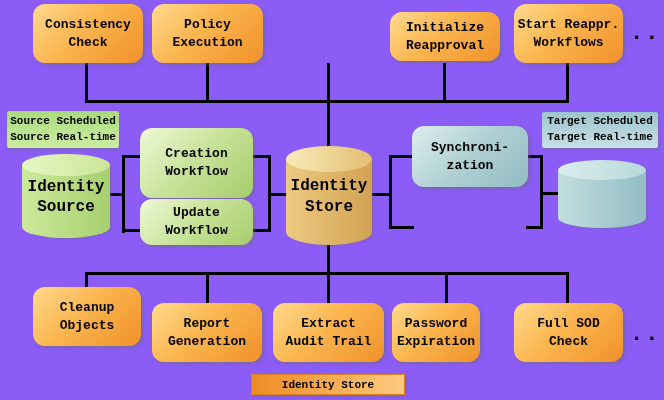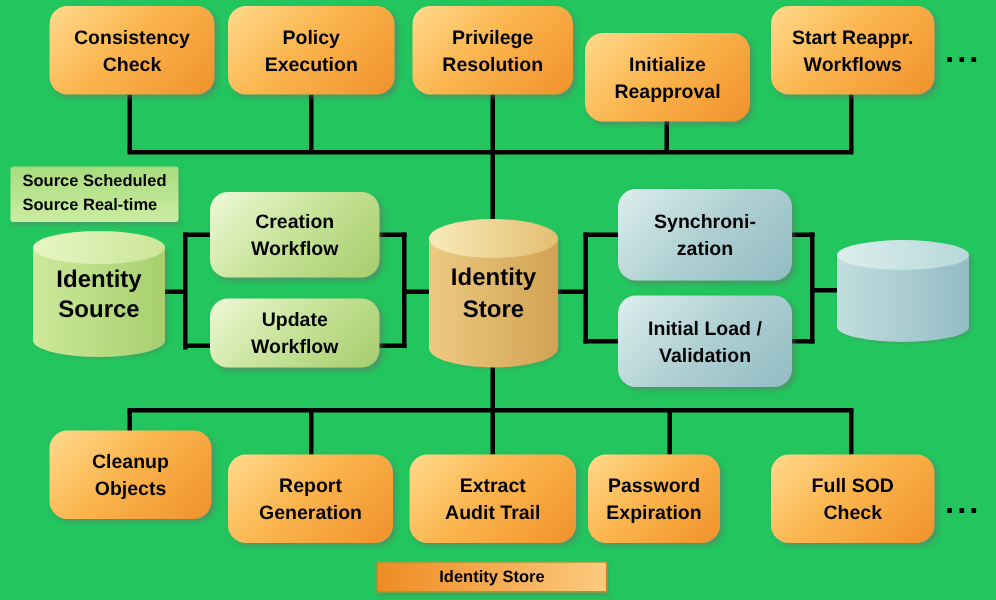--- a/index.html
+++ b/index.html
@@ -1,18 +1,18 @@
 <!DOCTYPE html>
 <html><head>
 <meta charset="utf-8">
 <style>
   html,body{margin:0;padding:0;background:#fff;}
   .stage{
-    position:relative;width:664px;height:400px;background:#22c55e;overflow:hidden;
-    font-family:Liberation Sans, sans-serif;color:#000;
+    position:relative;width:664px;height:400px;background:#8b5cf6;overflow:hidden;
+    font-family:Liberation Mono, monospace;color:#000;
   }
   .ln{position:absolute;background:#000;}
   .obox,.gbox,.bbox{
     position:absolute;border-radius:12px;
     display:flex;align-items:center;justify-content:center;text-align:center;
     font-size:13px;font-weight:700;line-height:1.35;white-space:pre-line;
     box-shadow:2px 2px 3px rgba(110,110,110,.5);
   }
   .obox{background:linear-gradient(135deg,#FFDA8E 0%,#FBB54E 45%,#F0912B 100%);}
   .gbox{background:linear-gradient(135deg,#EFF9D8 0%,#C6E297 50%,#A6CD6C 100%);}
@@ -79,56 +79,54 @@
   <div class="ln" style="left:85px;top:272px;width:484px;height:3px"></div>
   <div class="ln" style="left:85px;top:274px;width:3px;height:29px"></div>
   <div class="ln" style="left:206px;top:274px;width:3px;height:29px"></div>
   <div class="ln" style="left:445px;top:274px;width:3px;height:29px"></div>
   <div class="ln" style="left:566px;top:274px;width:3px;height:29px"></div>
 
   <div class="obox" style="left:33px;top:4px;width:110px;height:59px">Consistency
 Check</div>
   <div class="obox" style="left:152px;top:4px;width:111px;height:59px">Policy
 Execution</div>
-  <div class="obox" style="left:275px;top:4px;width:107px;height:59px">Privilege
-Resolution</div>
-  <div class="obox" style="left:390px;top:22px;width:110px;height:59px">Initialize
+  <div class="obox" style="left:390px;top:12px;width:110px;height:49px">Initialize
 Reapproval</div>
   <div class="obox" style="left:514px;top:4px;width:109px;height:59px">Start Reappr.
 Workflows</div>
   <div class="dots" style="left:630px;top:21px">...</div>
 
   <div class="slabel slabel-green" style="left:7px;top:111px;width:112px;height:37px">Source Scheduled
 Source Real-time</div>
+  <div class="slabel slabel-blue" style="left:542px;top:112px;width:116px;height:36px">Target Scheduled
+Target Real-time</div>
 
   <div class="cyl cyl-green" style="left:22px;top:154px;width:88px;height:84px">
     <div class="body"></div>
     <div class="top"></div>
     <div class="lbl">Identity
 Source</div>
   </div>
   <div class="cyl cyl-gold" style="left:286px;top:146px;width:86px;height:99px">
     <div class="body"></div>
     <div class="top"></div>
     <div class="lbl">Identity
 Store</div>
   </div>
   <div class="cyl cyl-teal" style="left:558px;top:160px;width:88px;height:68px">
     <div class="body"></div>
     <div class="top"></div>
   </div>
 
-  <div class="gbox" style="left:140px;top:128px;width:113px;height:57px">Creation
+  <div class="gbox" style="left:140px;top:128px;width:113px;height:70px">Creation
 Workflow</div>
   <div class="gbox" style="left:140px;top:199px;width:113px;height:46px">Update
 Workflow</div>
   <div class="bbox" style="left:412px;top:126px;width:116px;height:61px">Synchroni-
 zation</div>
-  <div class="bbox" style="left:412px;top:197px;width:116px;height:61px">Initial Load /
-Validation</div>
 
   <div class="obox" style="left:33px;top:287px;width:108px;height:59px">Cleanup
 Objects</div>
   <div class="obox" style="left:152px;top:303px;width:110px;height:59px">Report
 Generation</div>
   <div class="obox" style="left:273px;top:303px;width:111px;height:59px">Extract
 Audit Trail</div>
   <div class="obox" style="left:392px;top:303px;width:88px;height:59px">Password
 Expiration</div>
   <div class="obox" style="left:514px;top:303px;width:109px;height:59px">Full SOD

